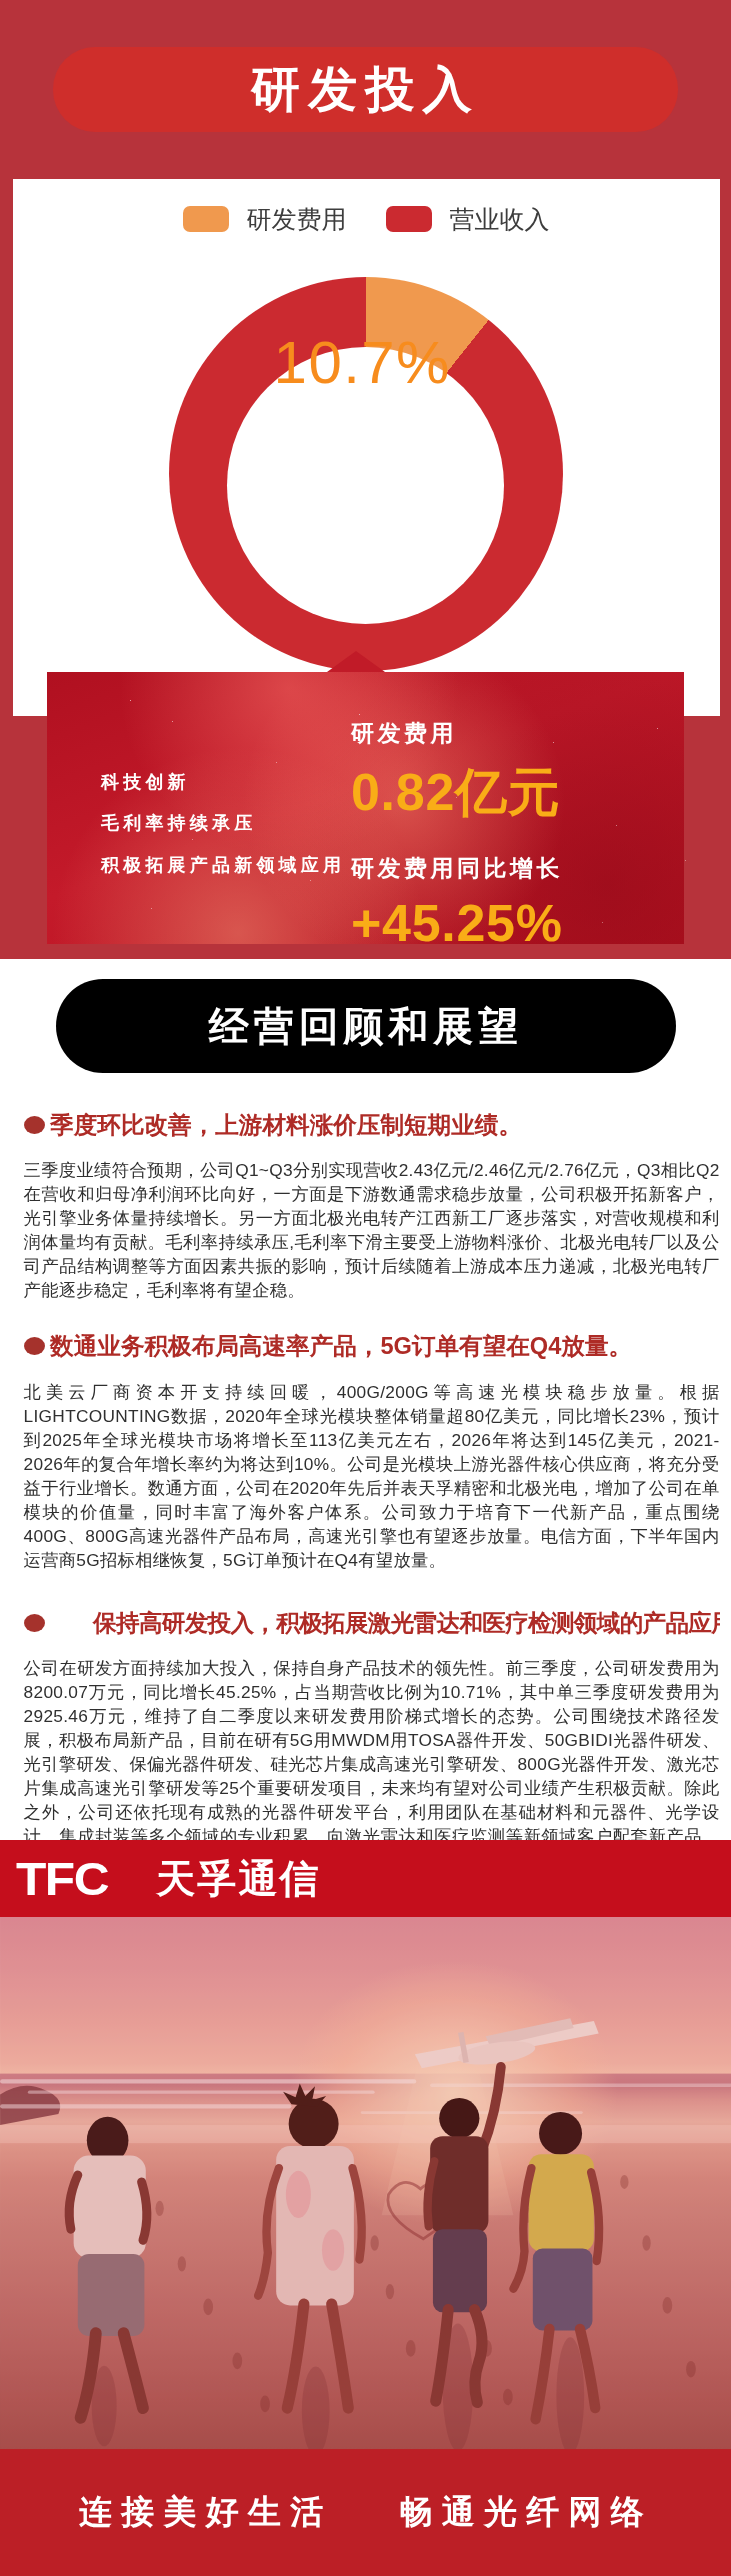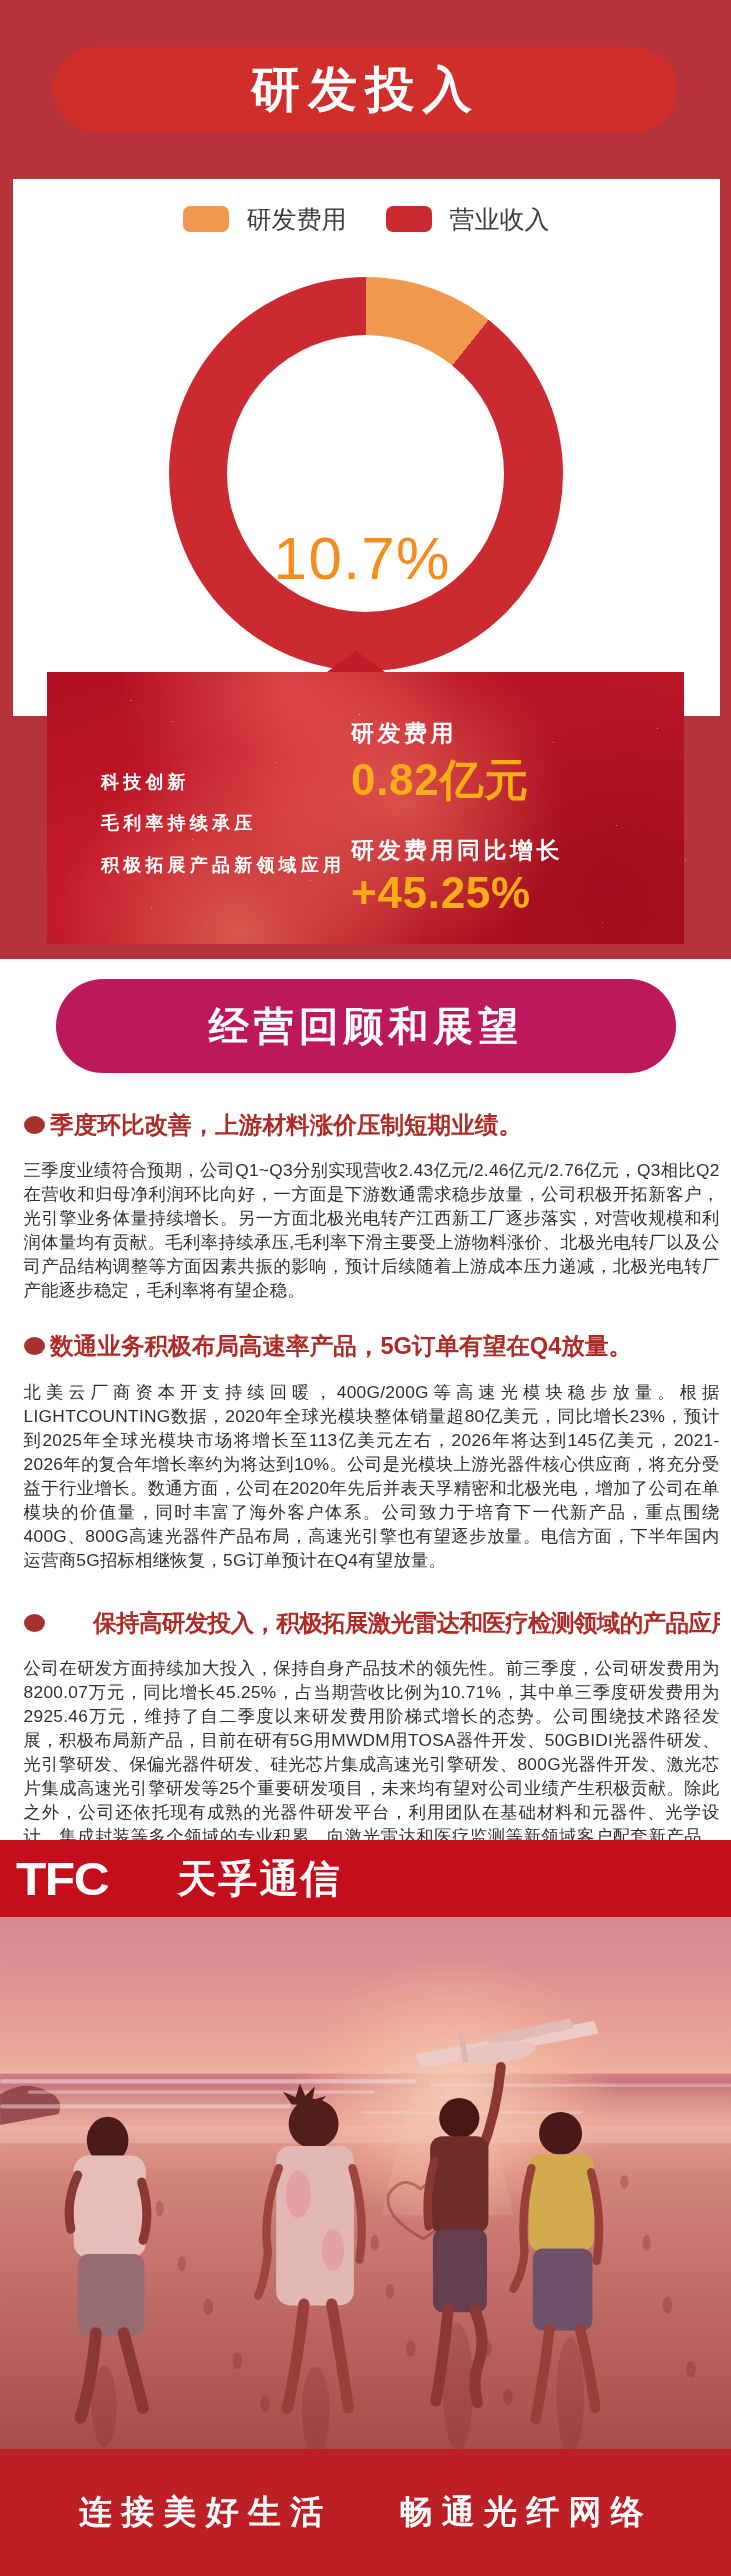--- a/index.html
+++ b/index.html
@@ -15,22 +15,22 @@
   .chart-card{position:absolute;left:12.5px;top:179px;width:707px;height:537px;background:#ffffff;}
   .legend{position:absolute;top:23.6px;left:0;right:0;display:flex;justify-content:center;align-items:center;gap:39px;}
   .legend-item{display:flex;align-items:center;gap:18px;}
   .swatch{width:46px;height:26px;border-radius:7px;}
   .swatch.orange{background:#f0994e;}
   .swatch.red{background:#cb2a30;}
   .legend-label{font-size:25px;color:#3d3d3d;font-weight:500;}
 
   .donut{position:absolute;left:156px;top:98px;width:394px;height:394px;border-radius:50%;
     background:conic-gradient(#f0994e 0deg 38.5deg,#cb2a30 38.5deg 360deg);}
-  .donut-hole{position:absolute;left:58px;top:58px;width:277px;height:277px;border-radius:50%;background:#fff;
-    display:flex;align-items:flex-end;justify-content:center;}
+  .donut-hole{position:absolute;left:58px;top:70px;width:277px;height:277px;border-radius:50%;background:#fff;
+    display:flex;align-items:flex-start;justify-content:center;}
   .donut-label{font-size:60px;font-weight:500;color:#f78c1d;transform:translate(-2.8px,-19.4px);letter-spacing:1.4px;}
 
   
   .callout{position:absolute;left:47px;top:672px;width:637px;height:272px;
     background:
       radial-gradient(circle at 38% 6%, rgba(255,120,110,.50), transparent 36%),
       radial-gradient(circle at 56% 48%, rgba(255,150,120,.45), transparent 42%),
       radial-gradient(circle at 30% 96%, rgba(255,180,140,.40), transparent 36%),
       radial-gradient(circle at 88% 78%, rgba(140,8,24,.55), transparent 52%),
       linear-gradient(160deg,#b01020 0%,#c41a2a 45%,#b5121f 100%);}
@@ -40,41 +40,41 @@
     background:rgba(255,255,255,.8);
     box-shadow:42px 21px 0 rgba(255,255,255,.7), 146px 62px 0 rgba(255,255,255,.6), 229px 14px 0 rgba(255,255,255,.8),
       326px 97px 0 rgba(255,255,255,.5), 423px 42px 0 rgba(255,255,255,.7), 486px 125px 0 rgba(255,255,255,.6),
       62px 139px 0 rgba(255,255,255,.55), 180px 180px 0 rgba(255,255,255,.6), 291px 208px 0 rgba(255,255,255,.5),
       388px 173px 0 rgba(255,255,255,.65), 472px 222px 0 rgba(255,255,255,.5), 21px 208px 0 rgba(255,255,255,.6),
       527px 28px 0 rgba(255,255,255,.7), 555px 160px 0 rgba(255,255,255,.55);}
   .slogans{position:absolute;left:54px;top:98px;z-index:2;}
   .slogan{color:#ffffff;font-size:18px;font-weight:600;letter-spacing:4.2px;margin-bottom:17.3px;}
   .stats{position:absolute;left:304px;top:46px;z-index:2;}
   .stat-label{color:#ffffff;font-size:23px;font-weight:600;letter-spacing:3.5px;}
-  .stat-value{color:#f9ad17;font-size:44px;font-weight:700;letter-spacing:0.7px;margin-top:2px;margin-bottom:25px;}
+  .stat-value{color:#f9ad17;font-size:52px;font-weight:700;letter-spacing:0.7px;margin-top:9px;margin-bottom:25px;}
 
   
   .review{position:absolute;left:0;top:959px;width:732px;height:881px;background:#ffffff;}
-  .review-banner{margin:20px auto 0 auto;width:620px;height:94px;border-radius:47px;background:#be185d;
+  .review-banner{margin:20px auto 0 auto;width:620px;height:94px;border-radius:47px;background:#000000;
     display:flex;align-items:center;justify-content:center;}
   .review-banner span{color:#fff;font-size:40px;font-weight:700;letter-spacing:4.9px;}
   .review-content{margin-left:23.6px;width:696px;}
   .headline{display:flex;align-items:center;margin-top:36px;overflow:hidden;}
   .headline .bullet{width:21px;height:18px;border-radius:50%;background:#a5322c;flex:0 0 aupx;flex-shrink:0;margin-right:5.5px;}
   .headline .h-text{color:#ae2b26;font-size:23.6px;font-weight:700;white-space:nowrap;}
   .headline.tight .h-text{letter-spacing:-0.7px;}
   .para{margin-top:17.3px;font-size:17.3px;line-height:24px;color:#2f2f2f;text-align:justify;letter-spacing:0.3px;}
   .headline.h2{margin-top:28px;}
   .headline.h3{margin-top:35px;gap:43px;}
 
   
   .tfc-band{position:absolute;left:0;top:1840px;width:732px;height:77px;background:#c50e1c;
     display:flex;align-items:center;gap:46px;}
   .tfc-logo{margin-left:16px;color:#fff;font-size:46px;font-weight:900;letter-spacing:-1.4px;transform:scaleX(1.08);transform-origin:left center;}
-  .tfc-name{margin-left:30px;color:#fff;font-size:39px;font-weight:800;letter-spacing:2.1px;}
+  .tfc-name{margin-left:9px;color:#fff;font-size:39px;font-weight:800;letter-spacing:2.1px;}
 
   
   .photo{position:absolute;left:0;top:1917px;width:732px;height:532px;overflow:hidden;
     background:
       radial-gradient(ellipse 222px 180px at 62% 33%, rgba(255,236,206,.95), rgba(255,205,170,.45) 52%, rgba(255,205,170,0) 74%),
       linear-gradient(180deg,
         #de97a0 0%, #e5a3a4 10%, #eeb3a8 20%, #f5c3b0 27.5%, #f8ceb6 29.3%,
         #cf8a90 29.6%, #c9838a 31.5%, #e0a39a 34.5%, #eec0ad 38.5%,
         #e2a795 43%, #d69486 49%, #cc897e 57%, #c37c74 67%, #b86c66 79%, #ab5b55 91%, #a0514b 100%);}
   .photo svg{position:absolute;left:0;top:0;}

